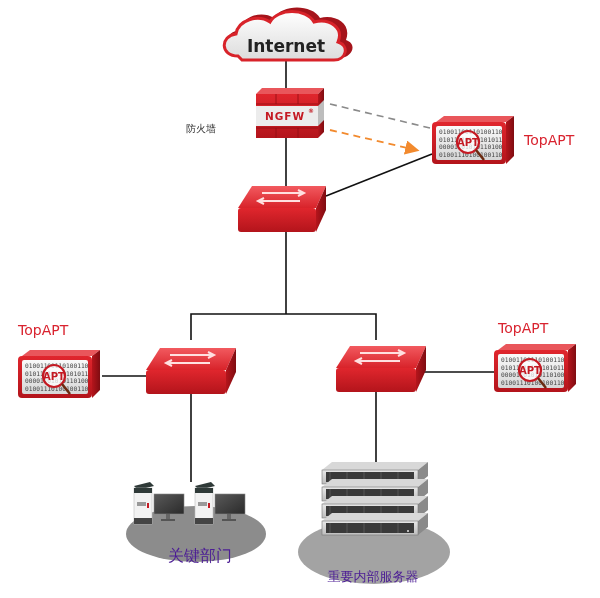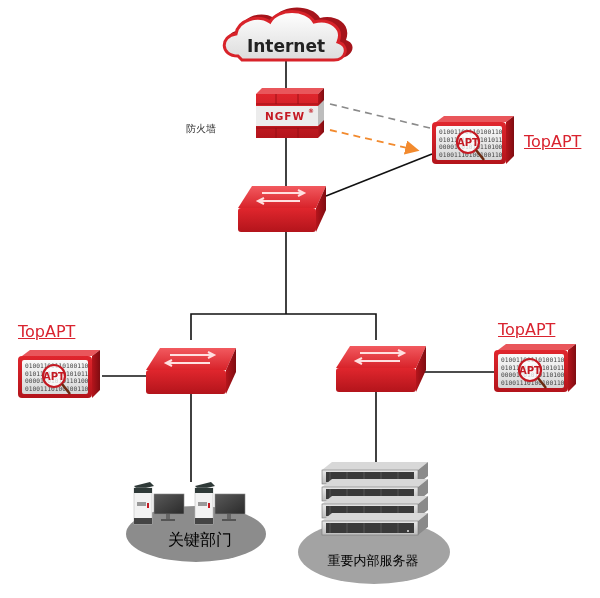--- a/index.html
+++ b/index.html
@@ -1,24 +1,24 @@
 <!DOCTYPE html>
 <html><head>
 <meta charset="utf-8">
 <style>
   html, body { margin: 0; padding: 0; background: #ffffff; }
   body { width: 600px; height: 598px; position: relative; overflow: hidden; font-family: "DejaVu Sans", sans-serif; }
   #diagram { position: absolute; left: 0; top: 0; width: 600px; height: 598px; }
   .lbl { position: absolute; white-space: nowrap; }
   .fw-label { left: 186px; top: 82px; font-size: 10px; color: #333; margin-top: 40px; }
-  .apt-label { font-size: 16px; color: #d9232f; text-decoration: underline; }
+  .apt-label { font-size: 14px; color: #d9232f; }
   .apt-top { left: 524px; top: 132px; }
   .apt-left { left: 18px; top: 322px; }
   .apt-right { left: 498px; top: 320px; }
-  .group-label { font-size: 16px; color: #000000; text-align: center; }
+  .group-label { font-size: 16px; color: #4c1d95; text-align: center; margin-top: 16px; }
   .dept-label { left: 130px; top: 530px; width: 140px; }
   .srv-label { left: 298px; top: 552px; width: 150px; font-size: 13px; }
   .internet-text { font-family: "DejaVu Sans", sans-serif; font-weight: bold; font-size: 17px; fill: #222; }
   .ngfw-text { font-family: "DejaVu Sans", sans-serif; font-weight: bold; font-size: 10.5px; fill: #c41a23; letter-spacing: 1px; }
   .bits { font-family: "DejaVu Sans Mono", monospace; font-size: 6.2px; fill: #444; }
   .apt-glyph { font-family: "DejaVu Sans", sans-serif; font-weight: bold; font-size: 10px; fill: #c41a23; }
 </style>
 </head>
 <body>
 

